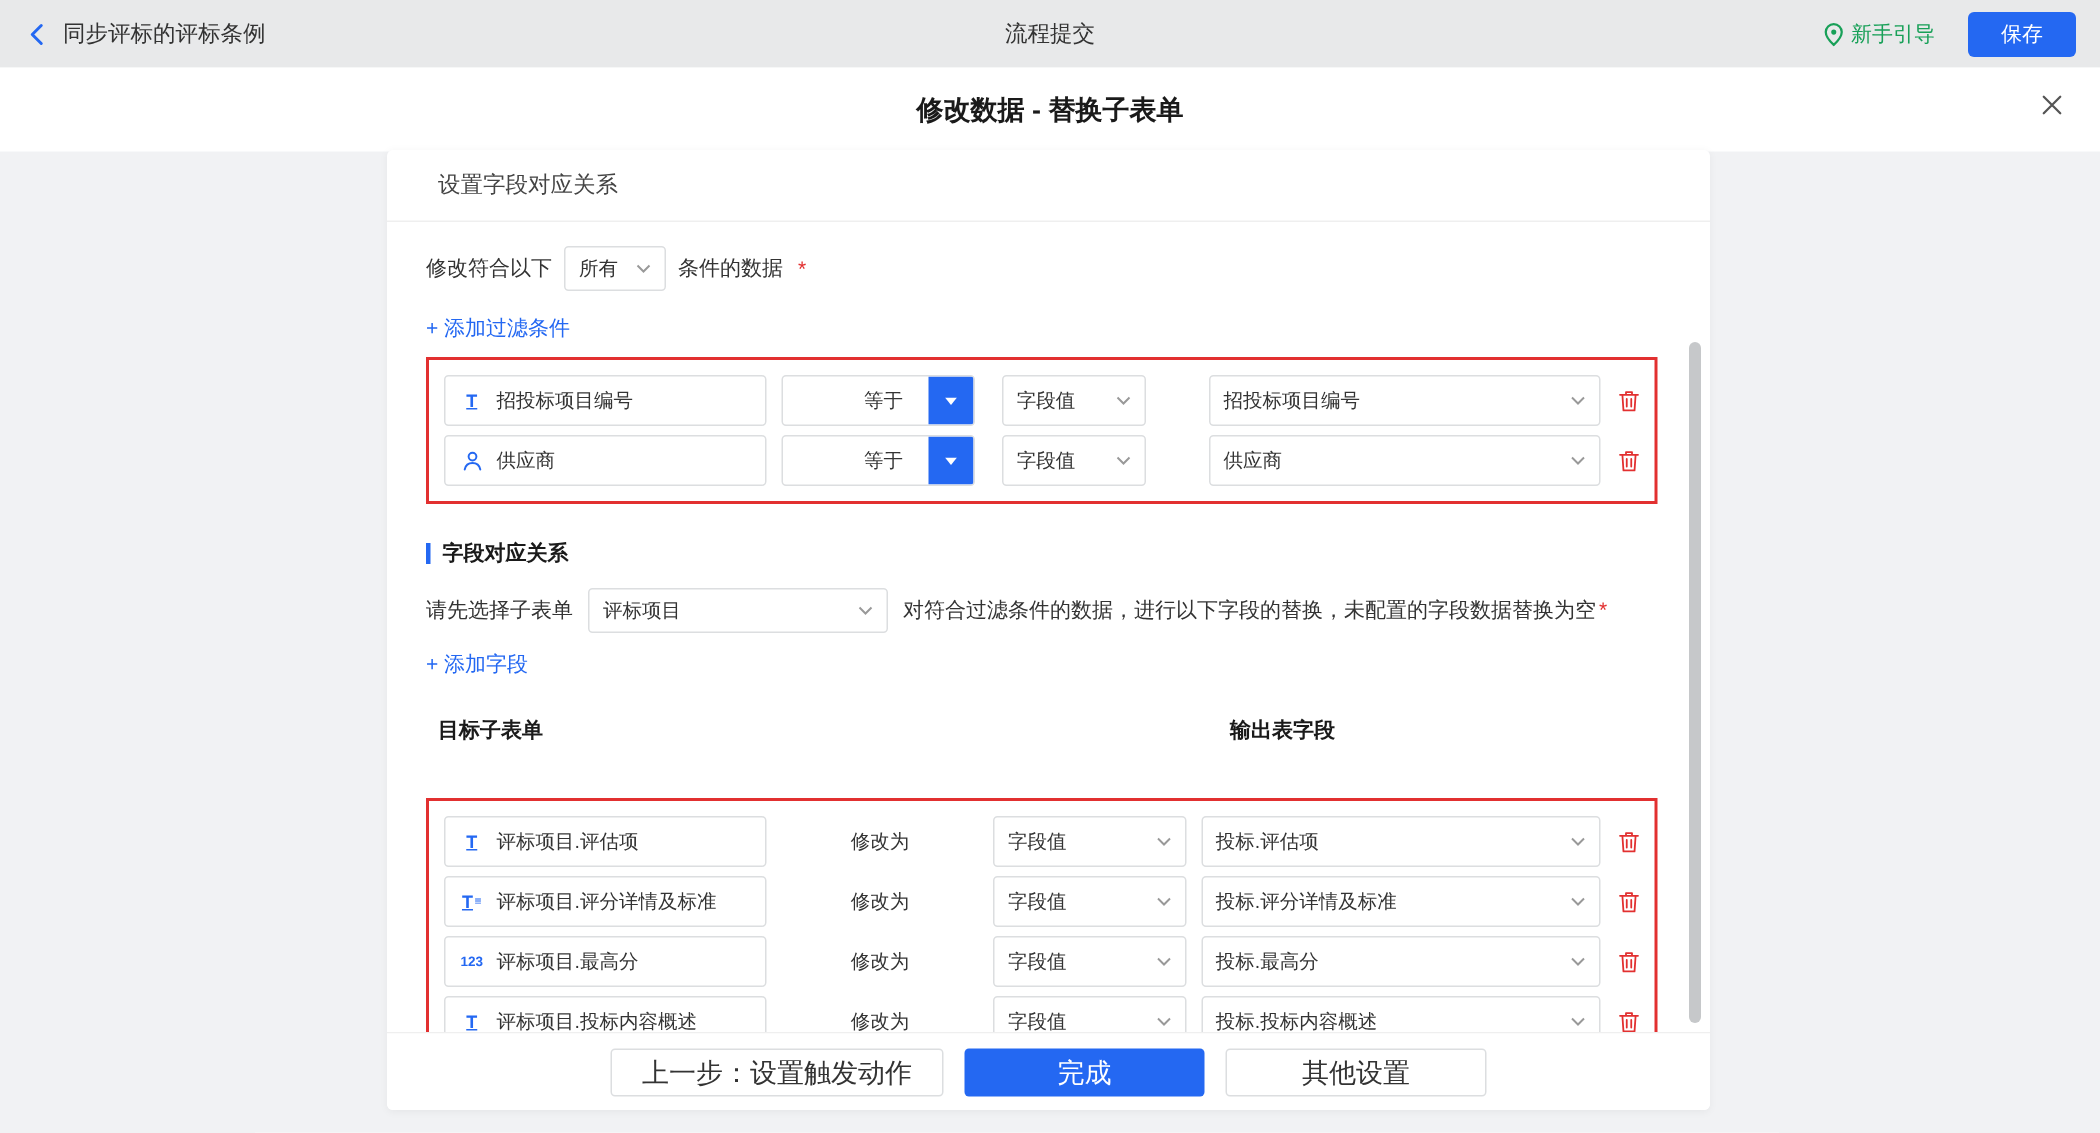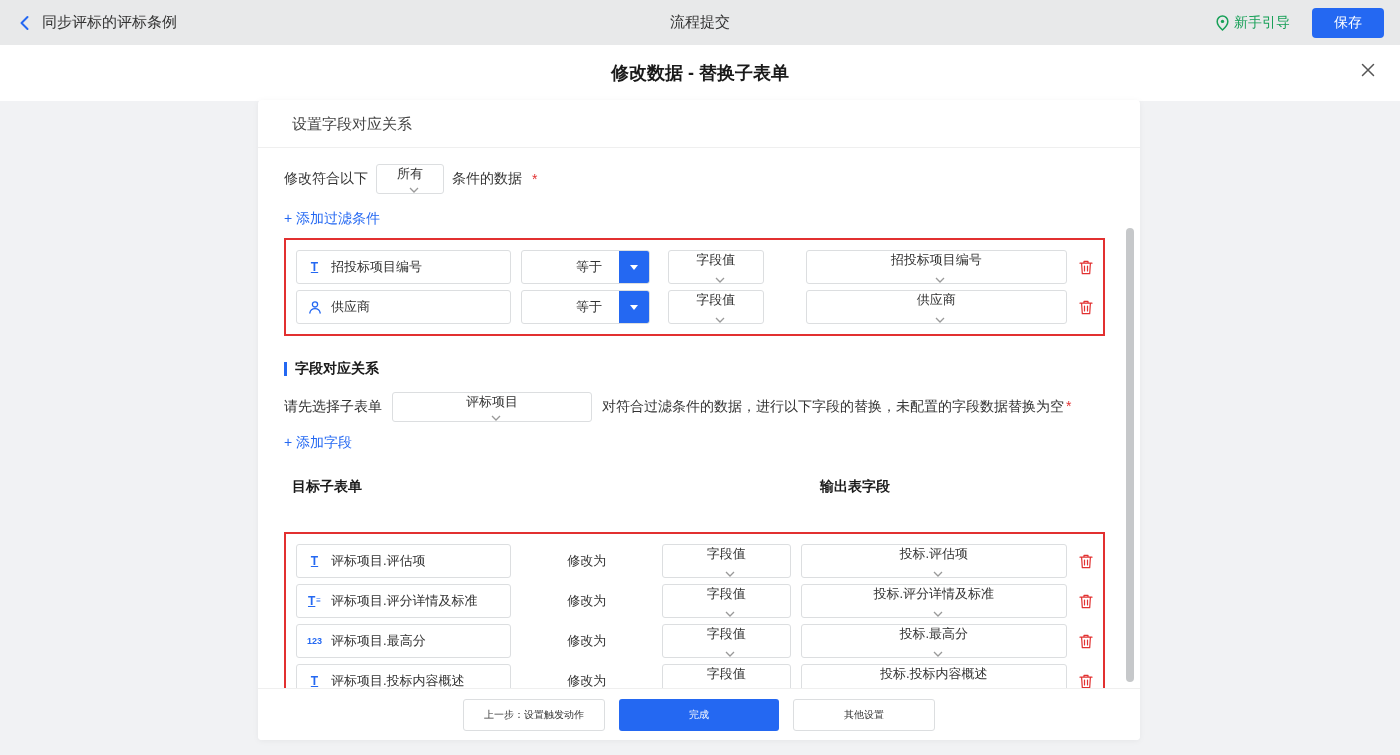--- a/index.html
+++ b/index.html
@@ -27,21 +27,21 @@
   
   .card { position:absolute; left:258px; top:100px; width:882px; height:640px;
     background:#fff; border-radius:4px; box-shadow:0 1px 6px rgba(0,0,0,.05); }
   .card-header { height:48px; line-height:48px; padding:0 34px; font-size:15px; color:#444;
     border-bottom:1px solid #efefef; }
   .card-body { padding:12px 26px 0; position:relative; }
 
   .cond-row { display:flex; align-items:center; gap:8px; font-size:14px; margin-top:4px; }
   .sel { border:1px solid #dcdee0; border-radius:3px; background:#fff; height:30px;
     display:inline-flex; align-items:center; justify-content:space-between;
-    padding:0 9px; font-size:13px; color:#333; cursor:pointer;flex-direction:column; }
+    padding:0 9px; font-size:13px; color:#333; cursor:pointer; }
   .sel .chev { margin-left:8px; line-height:0; }
   .sel-small { width:68px; }
   .req { color:#e23030; margin-left:2px; }
 
   .link { color:#2468f2; font-size:14px; cursor:pointer; display:inline-block; }
   .link-filter { margin-top:16px; }
   .link-field { margin-top:12px; }
 
   .red-box { border:2px solid #e23030; width:821px; padding:10px;
     display:flex; flex-direction:column; gap:6px; }
@@ -76,21 +76,21 @@
   .subform-row { display:flex; align-items:center; gap:10px; margin-top:14px; font-size:14px; }
   .sel-subform { width:200px; }
   .subform-desc { font-size:14px; color:#333; }
 
   .cols { display:flex; margin-top:26px; font-size:14px; font-weight:bold; color:#1a1a1a; }
   .col1 { margin-left:8px; width:528px; }
 
   .card-footer { position:absolute; bottom:0; left:0; width:100%; height:52px;
     border-top:1px solid #efefef; display:flex; align-items:center; justify-content:center;
     gap:14px; background:#fff; border-radius:0 0 4px 4px; }
-  .btn { height:32px; border-radius:3px; font-size:10px; cursor:pointer; }
+  .btn { height:32px; border-radius:3px; font-size:18px; cursor:pointer; }
   .btn-plain { background:#fff; border:1px solid #dcdee0; color:#333; padding:0 20px; }
   .btn-primary { background:#2468f2; border:none; color:#fff; width:160px; }
   .btn-other { padding:0 50px; }
 
   .scroll-thumb { position:absolute; right:6px; top:128px; width:8px; height:454px;
     background:#c6c8ca; border-radius:4px; cursor:pointer; }
 </style>
 </head>
 <body>
 

